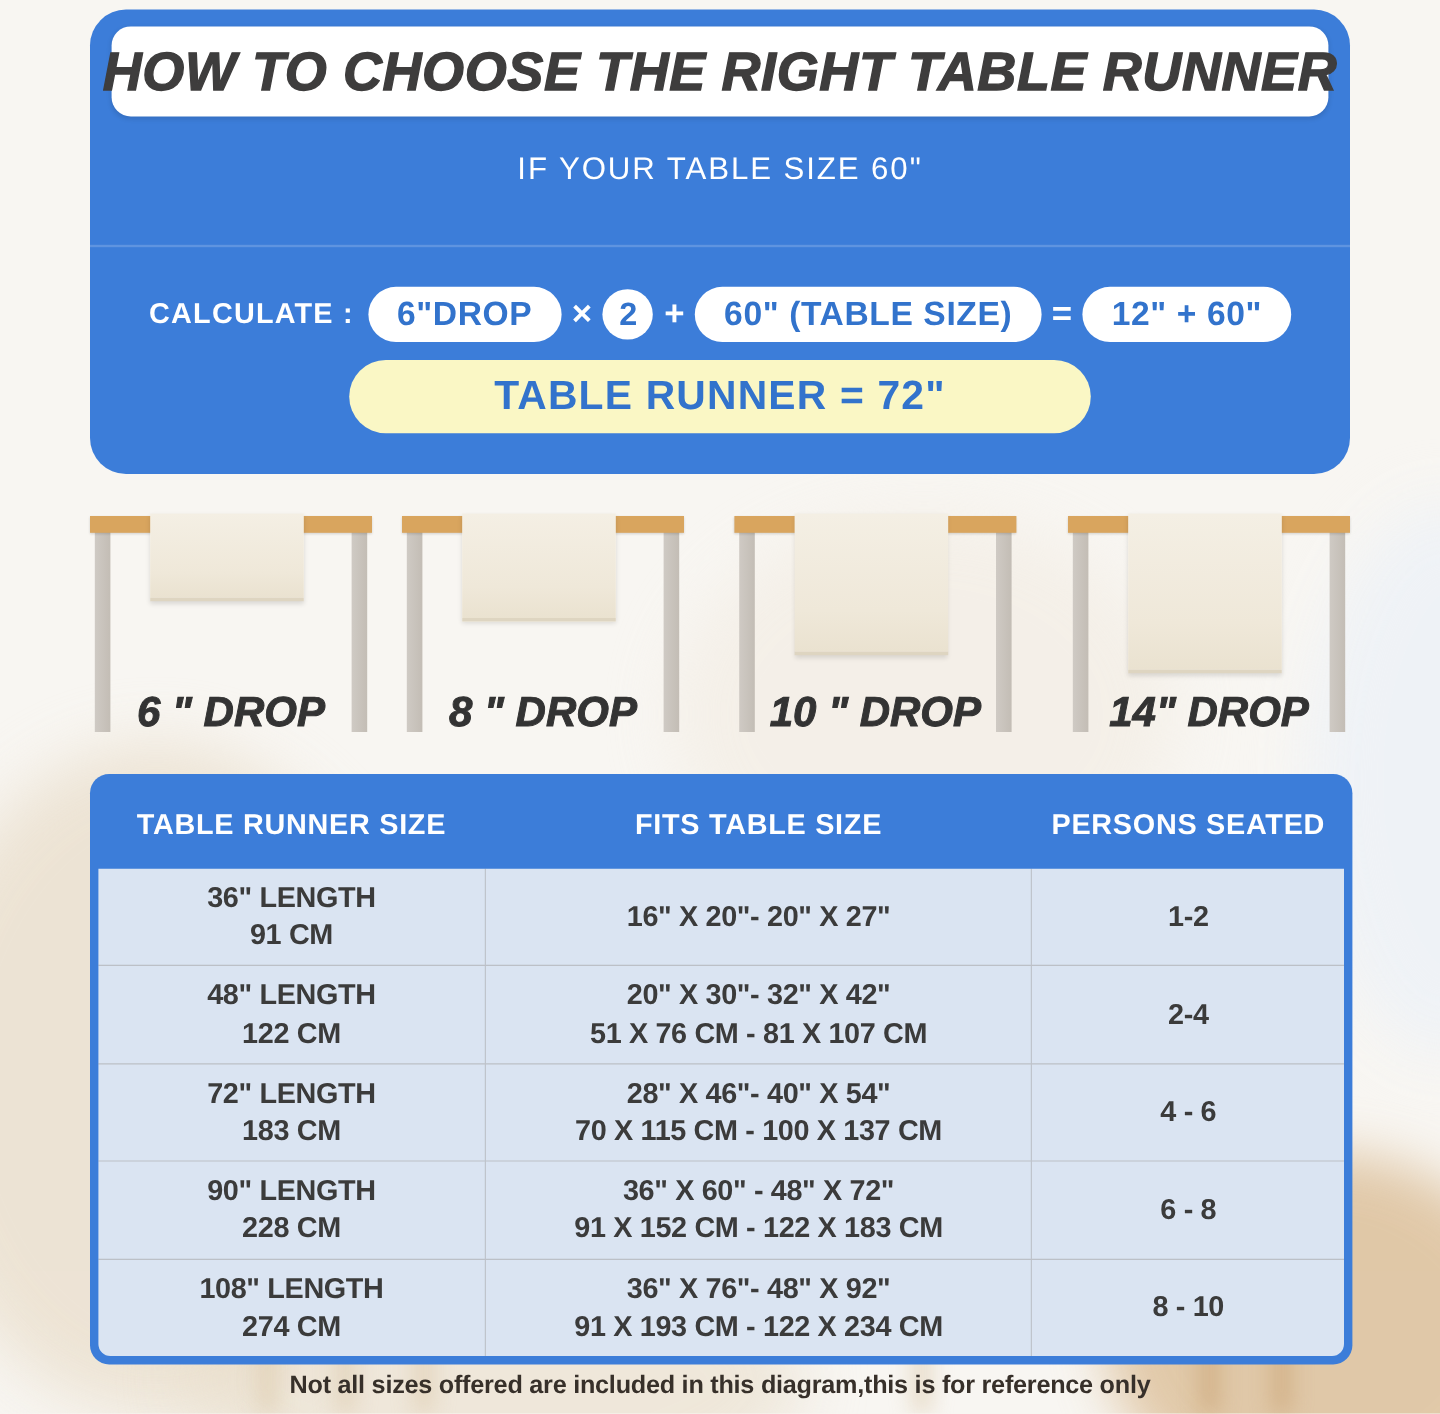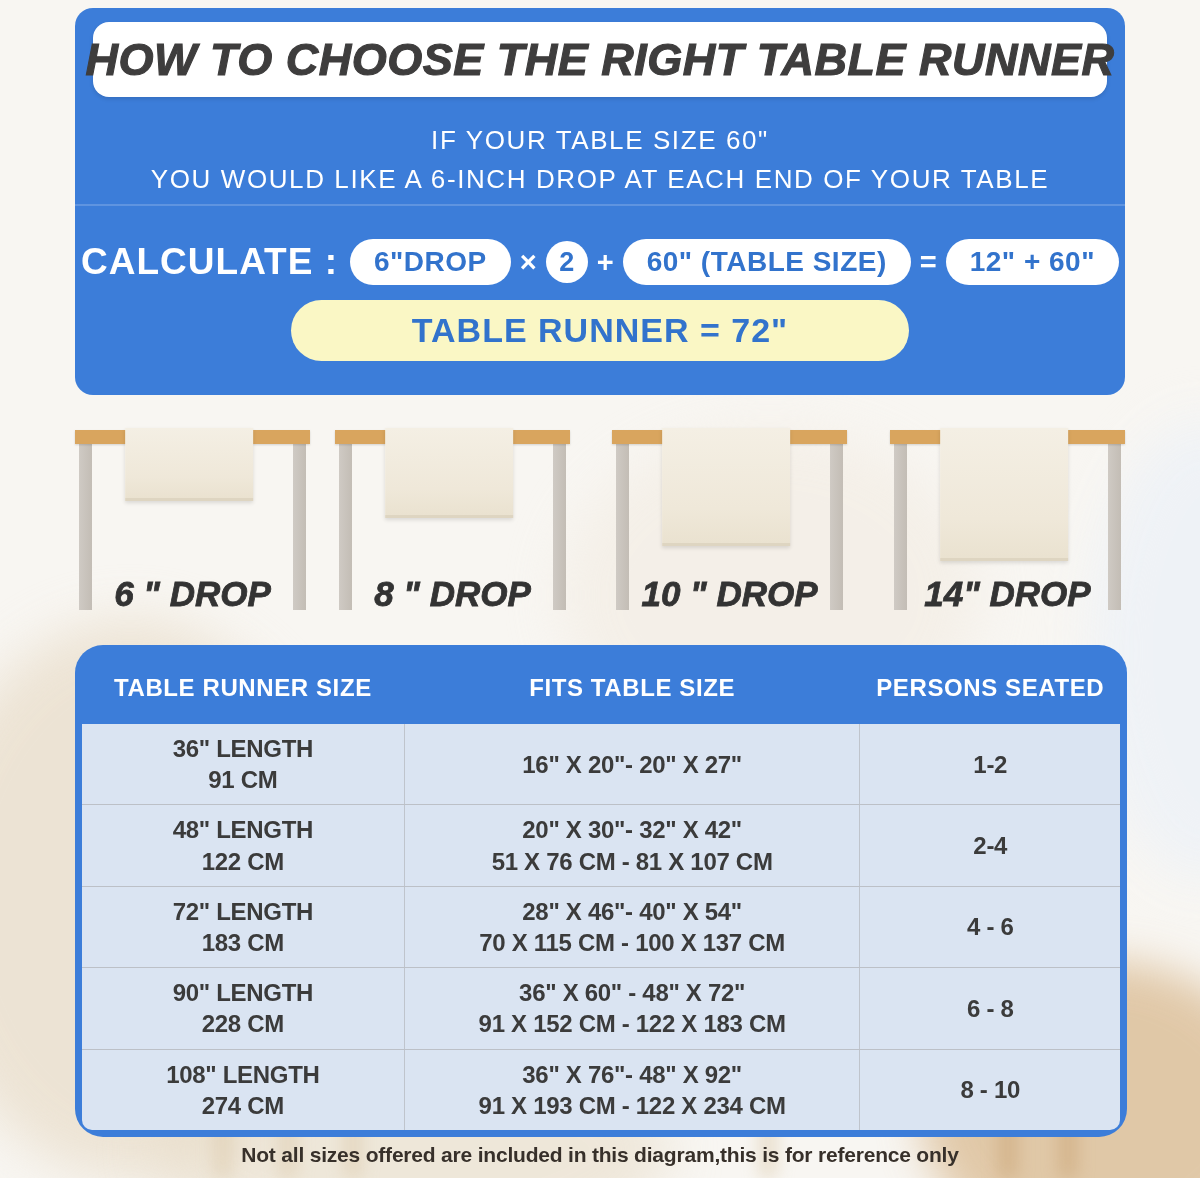--- a/index.html
+++ b/index.html
@@ -14,21 +14,21 @@
   .b2{left:920px;top:960px;width:360px;height:300px;background:#d9b98f;opacity:.75;filter:blur(22px);}
   .b3{left:1090px;top:420px;width:230px;height:460px;background:#eef2f7;opacity:.9;}
   .b4{left:150px;top:1040px;width:520px;height:220px;background:#e7dbc6;opacity:.55;}
   .b5{left:560px;top:430px;width:420px;height:330px;background:#f3ede4;opacity:.7;}
   .spindle{position:absolute;top:1010px;width:16px;height:168px;background:#dcc9aa;filter:blur(9px);opacity:.6;}
   .s1{left:215px}.s2{left:280px}.s3{left:345px}.s4{left:760px}.s5{left:1000px;background:#c9a272}.s6{left:1060px;background:#c9a272}
 
   
   .hero{
     position:absolute;left:75px;top:8px;width:1050px;height:387px;
-    background:#3c7dd9;border-radius:18px;
+    background:#3c7dd9;border-radius:30px;
   }
   .banner{
     position:absolute;left:18px;top:14px;width:1014px;height:75px;
     background:#ffffff;border-radius:16px;
     display:flex;align-items:center;justify-content:center;
     box-shadow:0 2px 4px rgba(0,0,0,.12);
   }
   .banner h1{
     margin:0;font-size:45px;font-weight:bold;font-style:italic;
     color:#3e3d3d;letter-spacing:.5px;white-space:nowrap;
@@ -36,21 +36,21 @@
   }
   .sub{position:absolute;left:0;width:100%;text-align:center;color:#ffffff;
        font-size:26px;letter-spacing:1.6px;font-weight:400;}
   .sub1{top:117px;}
   .sub2{top:156px;}
   .hr{position:absolute;left:0;top:196px;width:100%;height:2px;background:rgba(255,255,255,.18);}
   .calc{
     position:absolute;left:0;top:224px;width:100%;height:60px;
     display:flex;align-items:center;justify-content:center;gap:9px;
   }
-  .calc-label{color:#fff;font-size:37px;font-weight:bold;letter-spacing:1px;margin-right:3px;white-space:nowrap;}
+  .calc-label{color:#fff;font-size:24px;font-weight:bold;letter-spacing:1px;margin-right:3px;white-space:nowrap;}
   .pill{
     background:#fff;color:#3273cc;font-weight:bold;font-size:28px;
     padding:7px 24px;border-radius:28px;letter-spacing:.5px;white-space:nowrap;
   }
   .op{color:#fff;font-size:29px;font-weight:bold;}
   .circle{
     width:42px;height:42px;border-radius:50%;background:#fff;color:#3273cc;
     display:flex;align-items:center;justify-content:center;
     font-size:27px;font-weight:bold;
   }
@@ -76,21 +76,21 @@
   .u1 .runner{height:70px}.u2 .runner{height:87px}.u3 .runner{height:115px}.u4 .runner{height:130px}
   .drop-label{
     position:absolute;top:146px;width:100%;text-align:center;
     font-style:italic;font-weight:bold;font-size:35px;color:#333;
     -webkit-text-stroke:.8px #333;white-space:nowrap;
   }
 
   
   .sizes{
     position:absolute;left:75px;top:645px;width:1052px;height:492px;
-    background:#3c7dd9;border-radius:28px;box-sizing:border-box;padding:7px;
+    background:#3c7dd9;border-radius:16px;box-sizing:border-box;padding:7px;
   }
   .thead{display:flex;align-items:center;height:72px;color:#fff;}
   .th{font-weight:bold;font-size:24px;letter-spacing:.6px;text-align:center;}
   .c1{width:31%}.c2{width:44%}.c3{width:25%}
   .tbody{
     height:406px;background:rgba(253,251,248,.82);
     border-radius:0 0 10px 10px;display:flex;flex-direction:column;
   }
   .trow{flex:1;display:flex;align-items:stretch;}
   .trow + .trow{border-top:1px solid rgba(110,100,90,.28);}
@@ -120,21 +120,20 @@
   <div class="spindle s4"></div>
   <div class="spindle s5"></div>
   <div class="spindle s6"></div>
 </div>
 
 <header class="hero">
   <div class="banner">
     <h1>HOW TO CHOOSE THE RIGHT TABLE RUNNER</h1>
   </div>
   <div class="sub sub1">IF YOUR TABLE SIZE 60"</div>
-  <div class="sub sub2">YOU WOULD LIKE A 6-INCH DROP AT EACH END OF YOUR TABLE</div>
   <div class="hr"></div>
   <div class="calc">
     <span class="calc-label">CALCULATE :</span>
     <span class="pill">6"DROP</span>
     <span class="op">×</span>
     <span class="circle">2</span>
     <span class="op">+</span>
     <span class="pill">60" (TABLE SIZE)</span>
     <span class="op">=</span>
     <span class="pill">12" + 60"</span>

